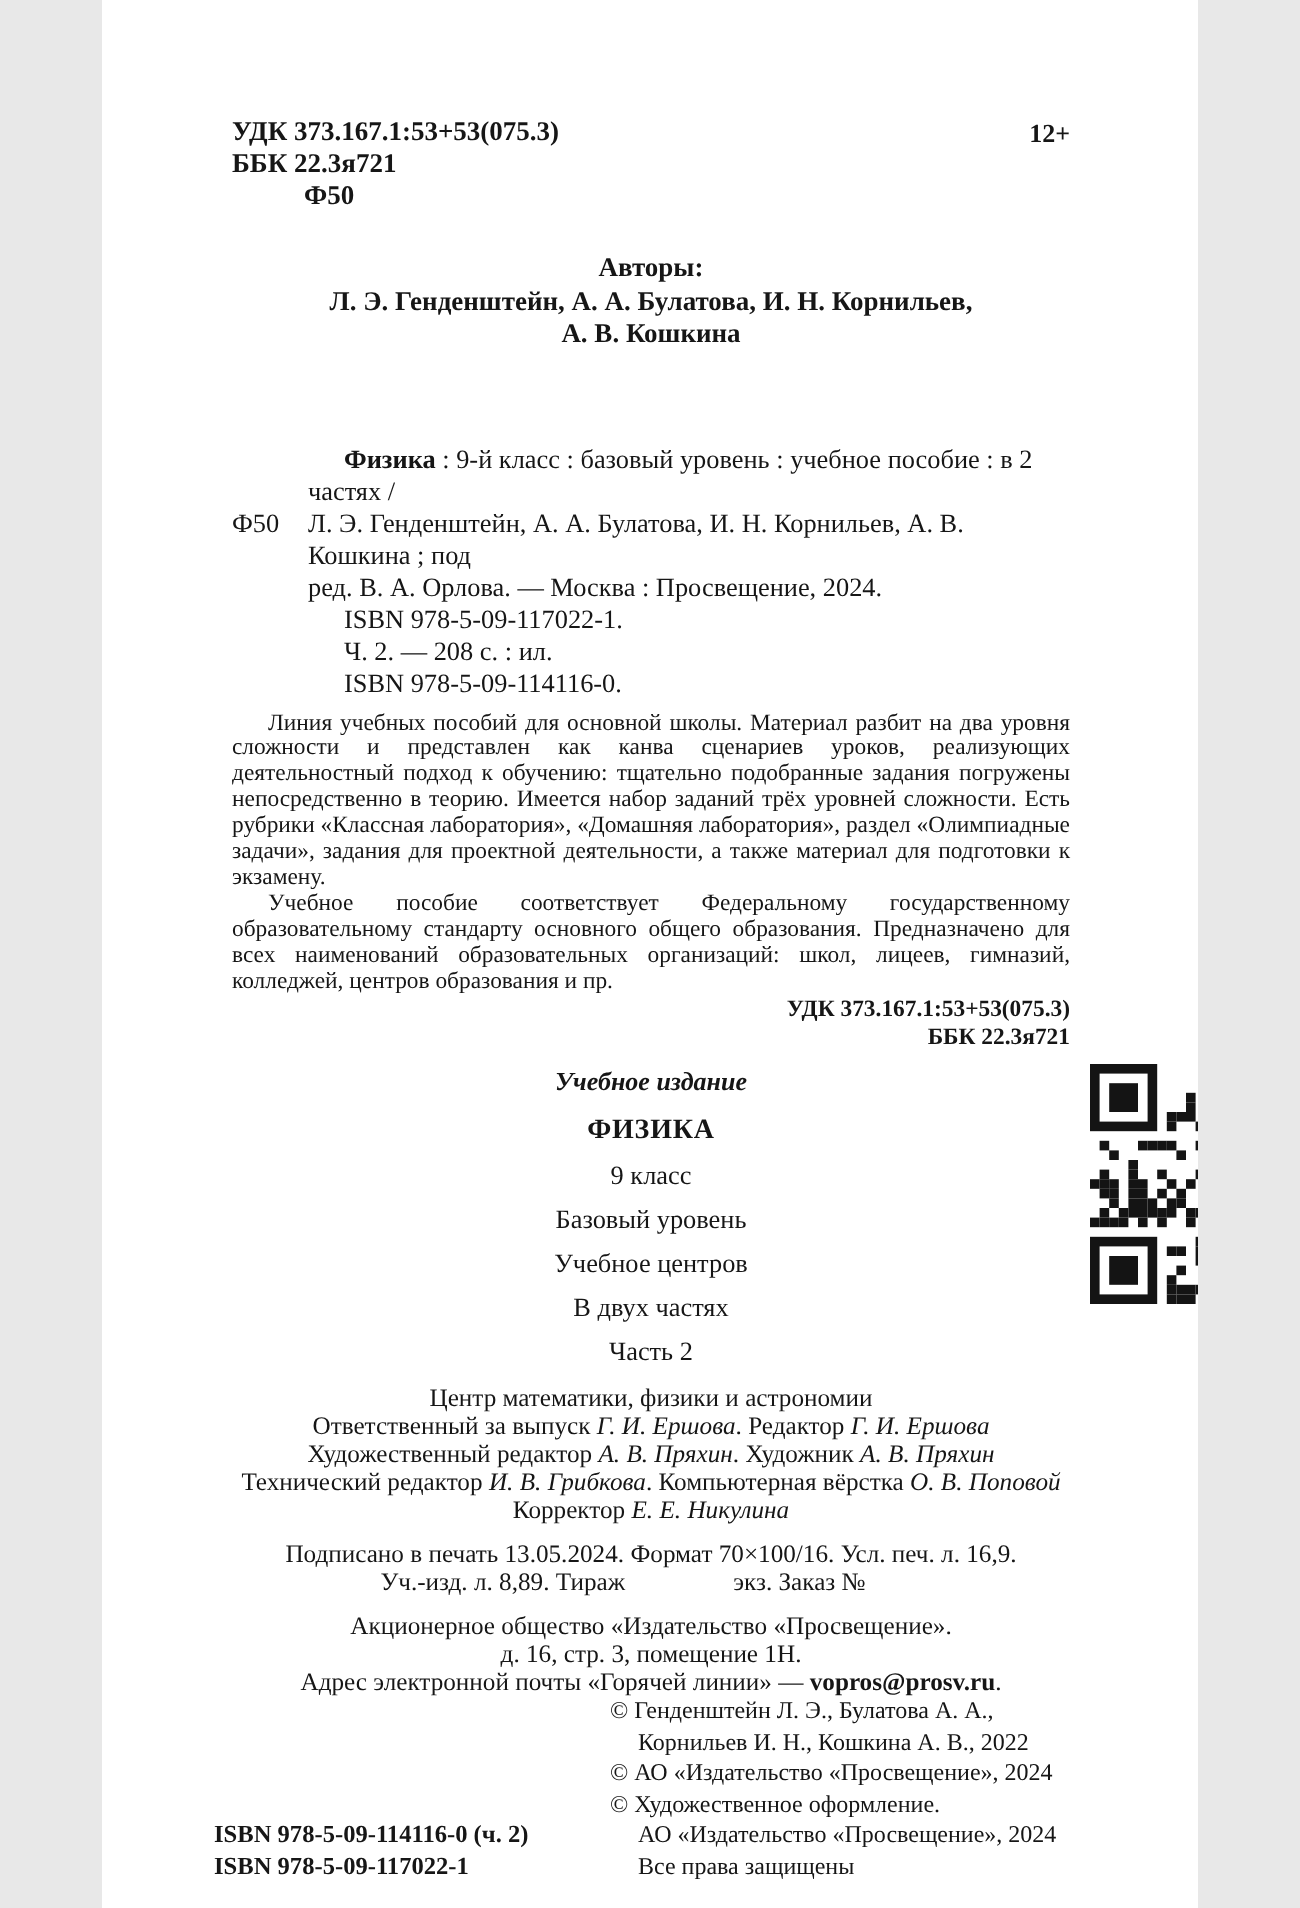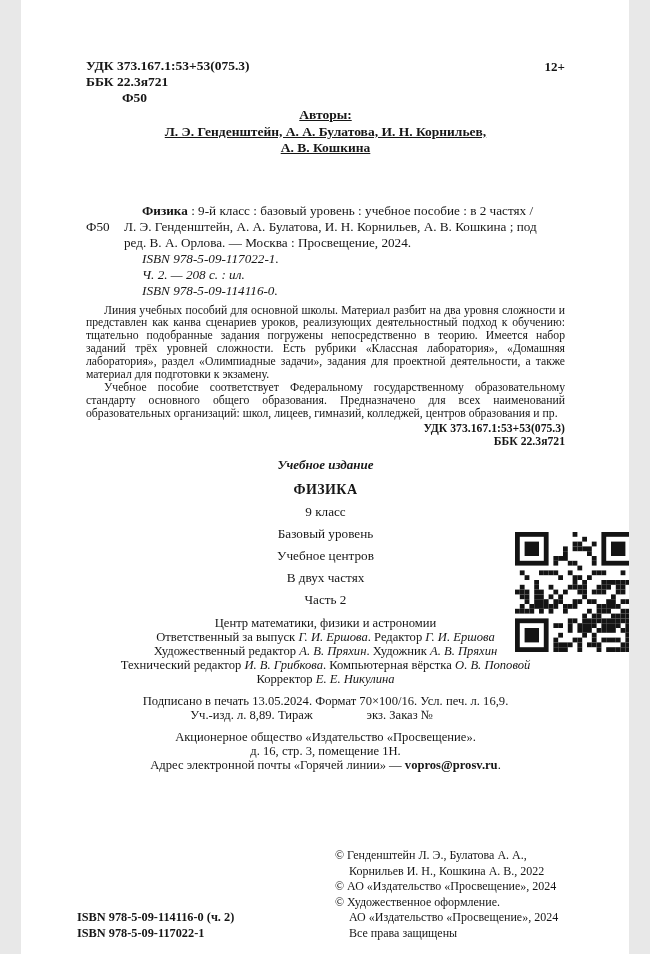--- a/index.html
+++ b/index.html
@@ -1,37 +1,37 @@
 <!DOCTYPE html>
 <html lang="ru"><head>
 <meta charset="utf-8">
 <style>
   * { margin:0; padding:0; box-sizing:border-box; }
   html,body { background:#e8e8e8; }
   .page {
-    width:608px; height:954px; margin:0 auto; background:#ffffff;
+    width:548px; height:954px; margin:0 auto; background:#ffffff;
     color:#161616; font-family:"Liberation Serif","DejaVu Serif",serif;
     position:relative; padding:58px 64px 0 65px; overflow:hidden;
   }
   .bold { font-weight:bold; }
   .it { font-style:italic; }
   .center { text-align:center; }
 
   .top-row { display:flex; justify-content:space-between; align-items:flex-start;
              font-weight:bold; font-size:13.5px; line-height:16px; }
   .author-sign { padding-left:36px; }
   .age-mark { font-size:13px; line-height:18px; }
 
-  .authors { margin-top:1px; font-size:13.5px; line-height:16.5px; font-weight:bold;text-decoration:underline; }
+  .authors { margin-top:20px; font-size:13.5px; line-height:16.5px; font-weight:bold; }
 
   .catalog { margin-top:46px; padding-left:38px; font-size:13.2px; line-height:16px; position:relative; }
   .cat-first { text-indent:18px; }
   .cat-hang { position:relative; }
   .cat-sign { position:absolute; left:-38px; }
-  .cat-ind { padding-left:18px;font-style:italic; }
+  .cat-ind { padding-left:18px; }
 
   .annotation { margin-top:6px; font-size:11.7px; line-height:12.9px; text-align:justify; }
   .annotation p { text-indent:18px; }
   .ann-codes { text-align:right; margin-top:1px; font-weight:bold; font-size:11.7px; line-height:13.5px; }
 
   .edition-kind { margin-top:8px; font-size:13px; }
   .edition-names { margin-top:6px; font-size:13px; line-height:16.5px; }
   .edition-title { margin-top:9px; font-size:14px; letter-spacing:.4px; }
   .edition-sub { margin-top:6px; font-size:13.2px; }
 

